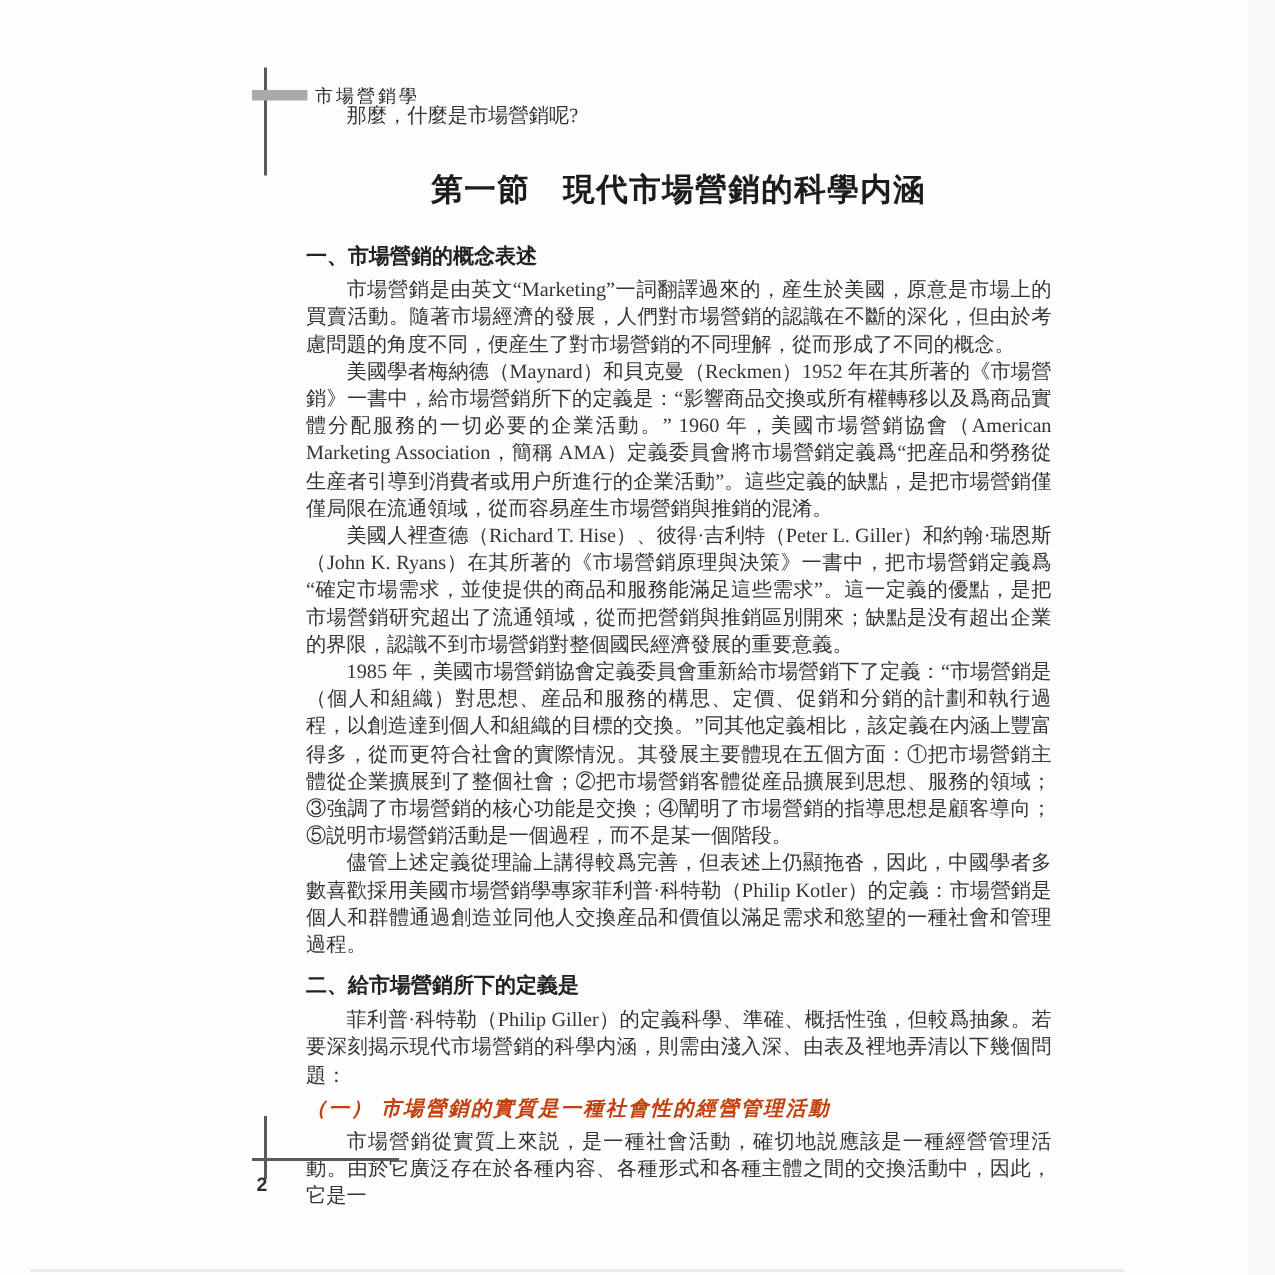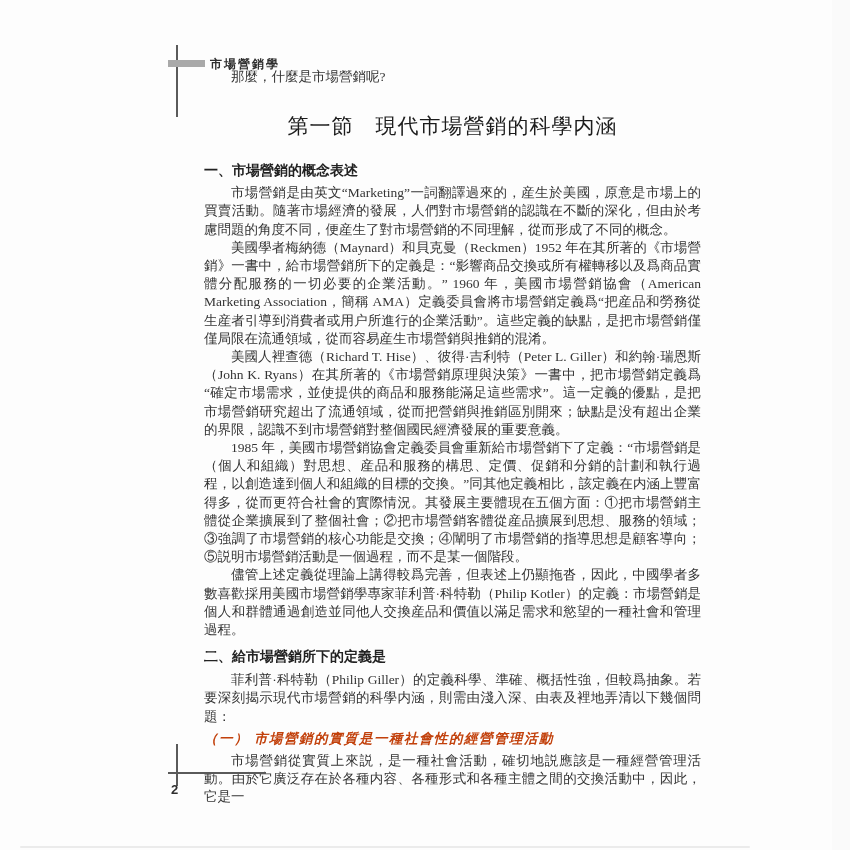--- a/index.html
+++ b/index.html
@@ -14,21 +14,21 @@
   
   .edge-right{position:absolute;top:0;right:0;width:18px;height:100%;background:#fafafa;}
   .edge-bottom{position:absolute;left:20px;top:846px;width:730px;height:2px;background:#dcdcdc;opacity:.55;border-radius:2px;}
 
   
   .tl-vline{position:absolute;left:176px;top:45px;width:2px;height:72px;background:#5a5a5a;}
   .tl-bar{position:absolute;left:168px;top:60px;width:37px;height:7px;background:#a9a9a9;}
   .running-header{
     position:absolute;left:210px;top:56px;
     font-family:"Liberation Sans","DejaVu Sans",sans-serif;
-    font-size:12px;font-weight:bold;color:#2e2e2e;letter-spacing:2px;
+    font-size:12px;font-weight:normal;color:#2e2e2e;letter-spacing:2px;
   }
 
   
   .bl-vline{position:absolute;left:176px;top:744px;width:2px;height:42px;background:#5a5a5a;}
   .bl-hline{position:absolute;left:168px;top:772px;width:98px;height:2px;background:#5a5a5a;}
   .page-number{
     position:absolute;left:171px;top:782px;
     font-family:"Liberation Sans","DejaVu Sans",sans-serif;
     font-size:13px;font-weight:bold;color:#2e2e2e;
   }
@@ -37,21 +37,21 @@
   .content{position:absolute;left:204px;top:68px;width:497px;}
   .body-text{
     margin:0;
     font-size:13.5px;line-height:18.2px;
     text-align:justify;text-indent:2em;
     color:#343434;
   }
   .intro-line{margin:0;font-size:13.5px;line-height:18.2px;text-indent:2em;color:#343434;}
   .section-title{
     margin:26px 0 0 0;
-    font-size:21px;line-height:28px;font-weight:normal;
+    font-size:21px;line-height:28px;font-weight:bold;
     text-align:center;color:#1c1c1c;letter-spacing:1px;
   }
   .sub-heading{
     margin:22px 0 0 0;
     font-family:"Liberation Sans","DejaVu Sans",sans-serif;
     font-size:14px;line-height:17px;font-weight:bold;color:#222;
   }
   .sub-heading.second{margin-top:9px;}
   .p-first{margin-top:5px;}
   .p-after-h2{margin-top:6px;}

